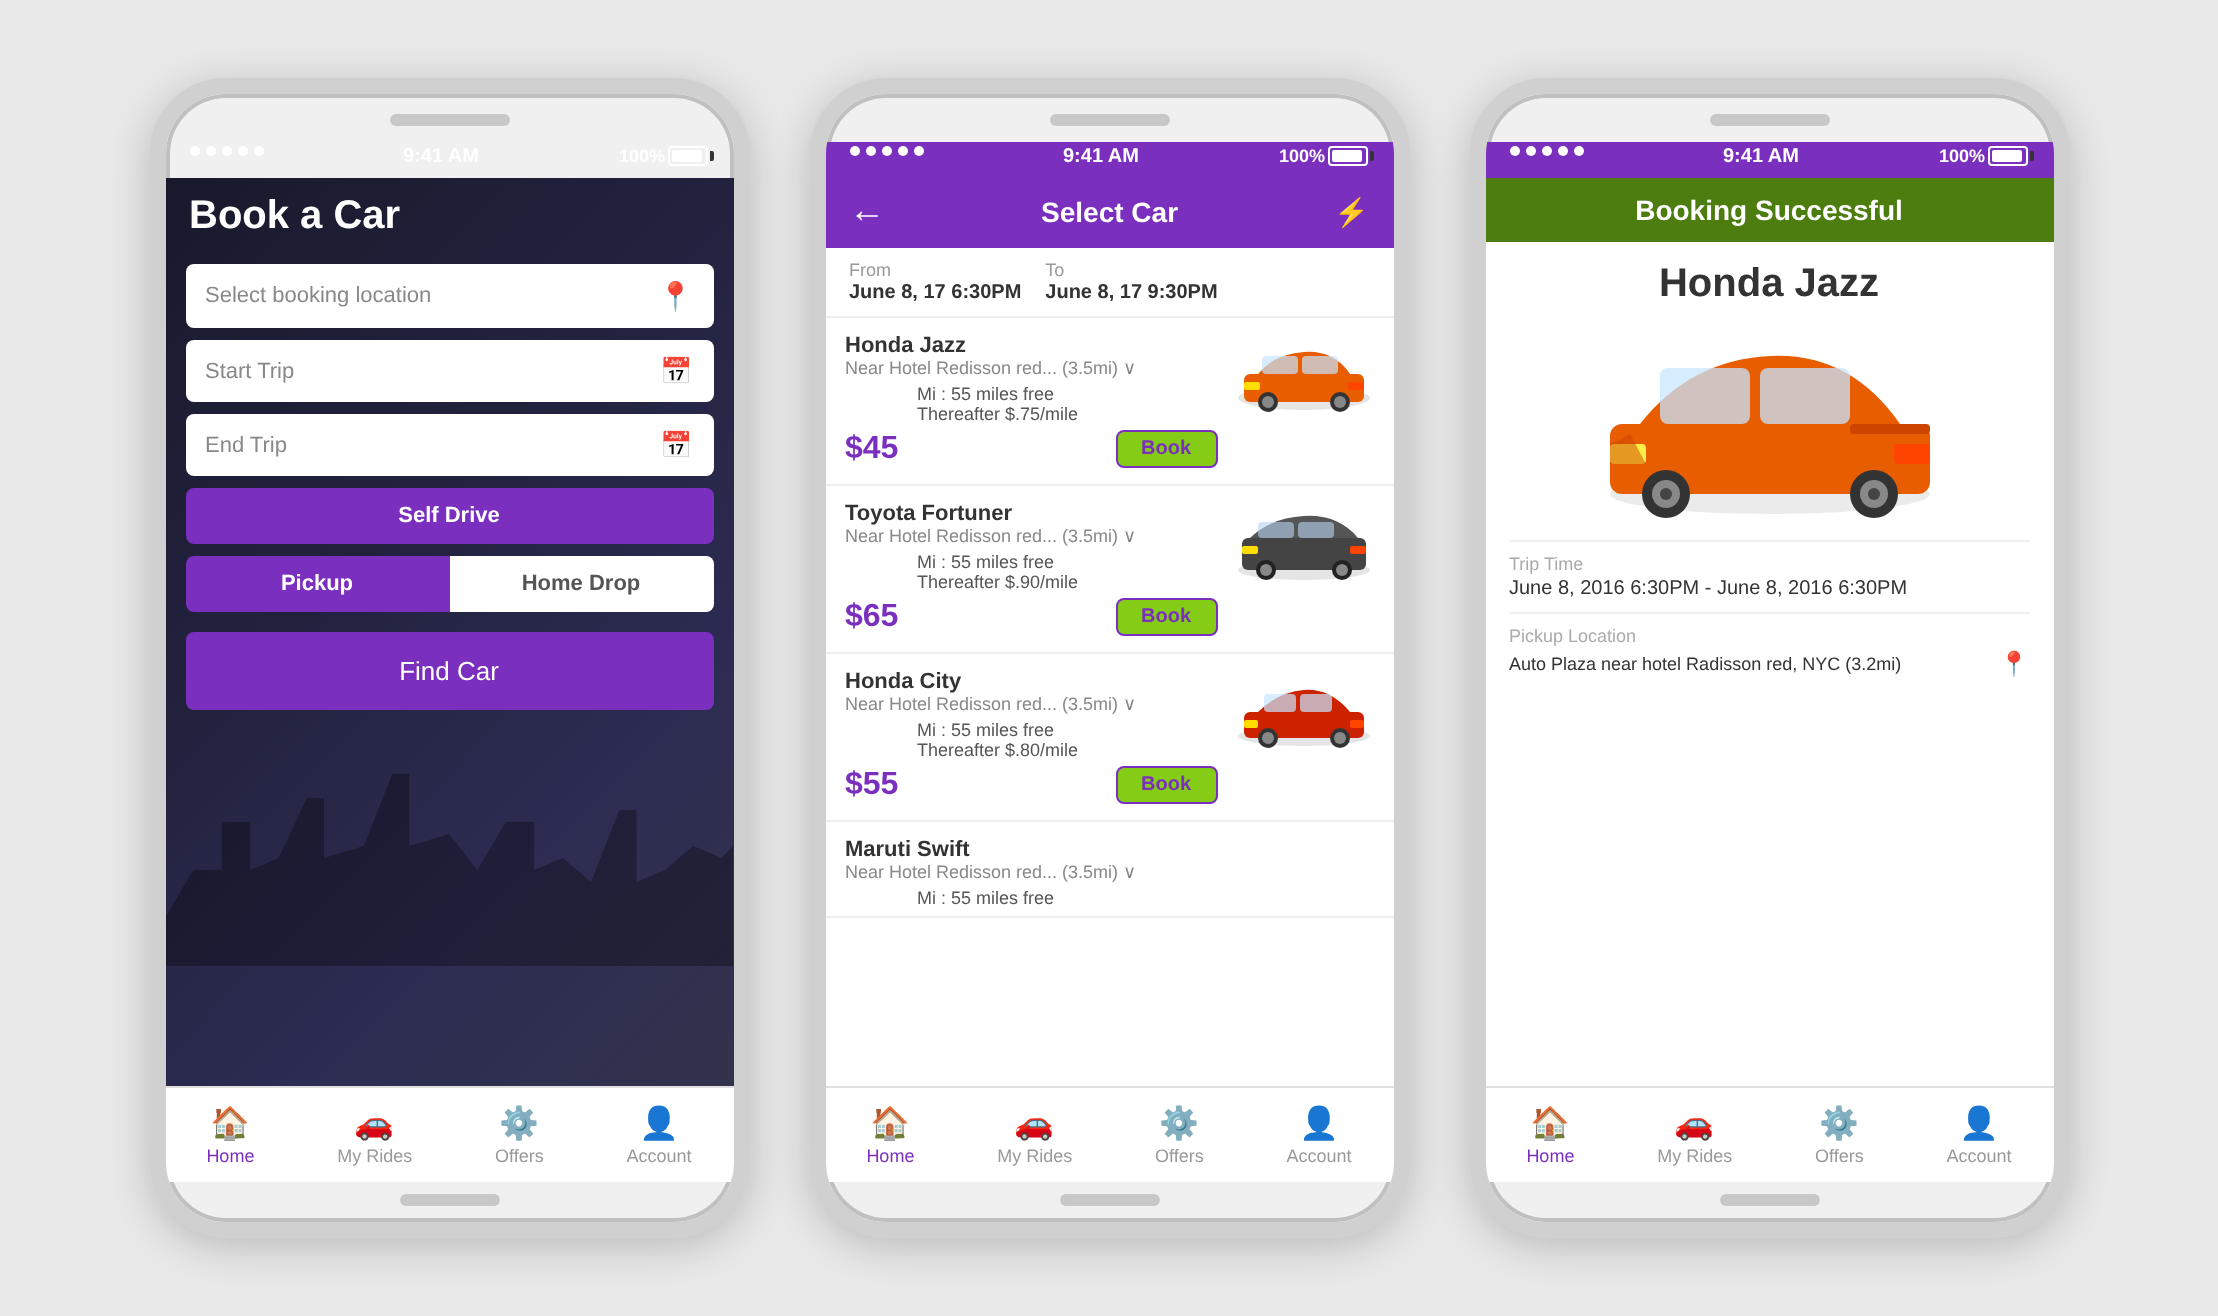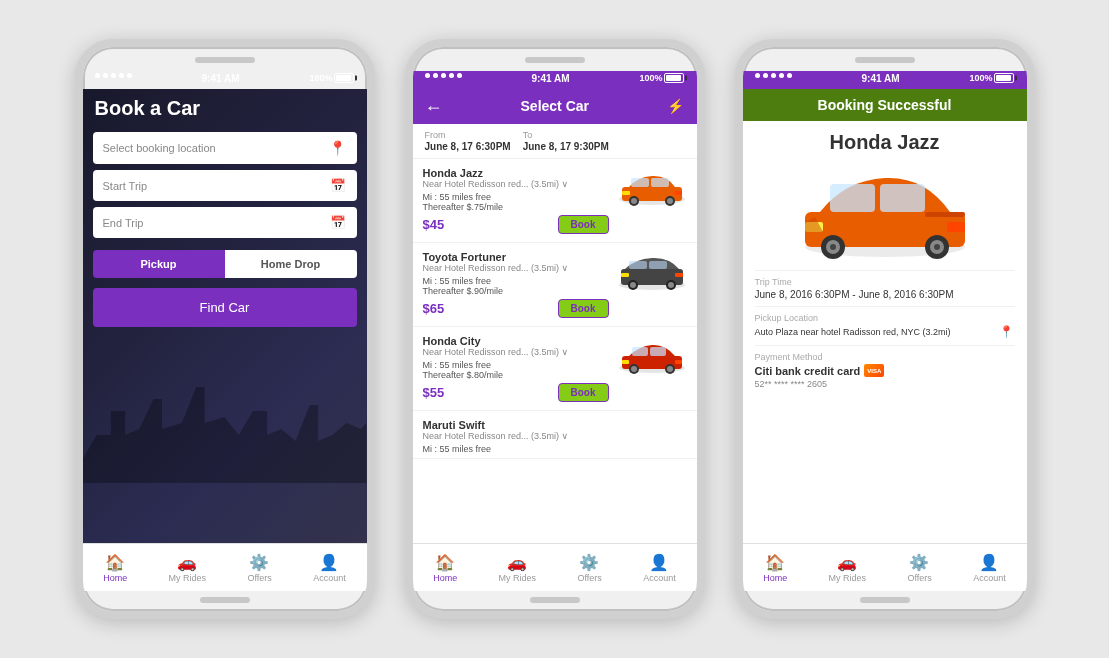--- a/index.html
+++ b/index.html
@@ -252,28 +252,28 @@
     .car-card {
       padding: 8px 10px;
       border-bottom: 1px solid #f0f0f0;
       display: flex;
       gap: 8px;
       align-items: flex-start;
     }
     .car-info { flex: 1; }
     .car-name { font-size: 11px; font-weight: 700; color: #333; }
     .car-location { font-size: 9px; color: #888; margin-bottom: 3px; }
-    .car-mileage { font-size: 9px; color: #555; }
+    .car-mileage { font-size: 9px; color: #555; margin-left: 36px; }
     .car-price-row {
       display: flex;
       justify-content: space-between;
       align-items: center;
       margin-top: 3px;
     }
-    .car-price { font-size: 13px; font-weight: 700; color: #7b2fbe; }
+    .car-price { font-size: 16px; font-weight: 700; color: #7b2fbe; }
     .book-btn {
       background: #84cc16;
       border: 1.5px solid #7b2fbe;
       color: #7b2fbe;
       padding: 3px 12px;
       border-radius: 4px;
       font-size: 10px;
       font-weight: 600;
       cursor: pointer;
     }
@@ -396,20 +396,21 @@
           </div>
           <div class="form-field">
             <span>Start Trip</span>
             <span style="font-size:13px;">📅</span>
           </div>
           <div class="form-field">
             <span>End Trip</span>
             <span style="font-size:13px;">📅</span>
           </div>
           <div class="toggle-group">
+            <div class="toggle-btn active">Self Drive</div>
           </div>
           <div class="toggle-group">
             <div class="toggle-btn active">Pickup</div>
             <div class="toggle-btn inactive">Home Drop</div>
           </div>
           <div class="find-car-btn">Find Car</div>
         </div>
         <div class="phone1-spacer"></div>
       </div>
 
@@ -646,32 +647,20 @@
 
           <div class="detail-row">
             <div class="detail-label">Pickup Location</div>
             <div class="pickup-row">
               <div class="detail-value" style="font-size:9px;">Auto Plaza near hotel Radisson red, NYC (3.2mi)</div>
               <span style="font-size:12px;color:#7b2fbe;">📍</span>
             </div>
           </div>
 
 
-          <div class="detail-row">
-            <div class="detail-label">Payment Method</div>
-            <div class="payment-method">
-              <div class="payment-name-row">
-                <span style="font-size:11px;font-weight:600;color:#333;">Citi bank credit card</span>
-                <div class="card-icon">
-                  <span style="color:#fff;font-size:6px;font-weight:900;">VISA</span>
-                </div>
-              </div>
-              <div class="card-number">52** **** **** 2605</div>
-            </div>
-          </div>
         </div>
       </div>
 
       <div class="bottom-nav">
         <div class="nav-item active">
           <span class="nav-icon">🏠</span>
           <span>Home</span>
         </div>
         <div class="nav-item">
           <span class="nav-icon">🚗</span>

